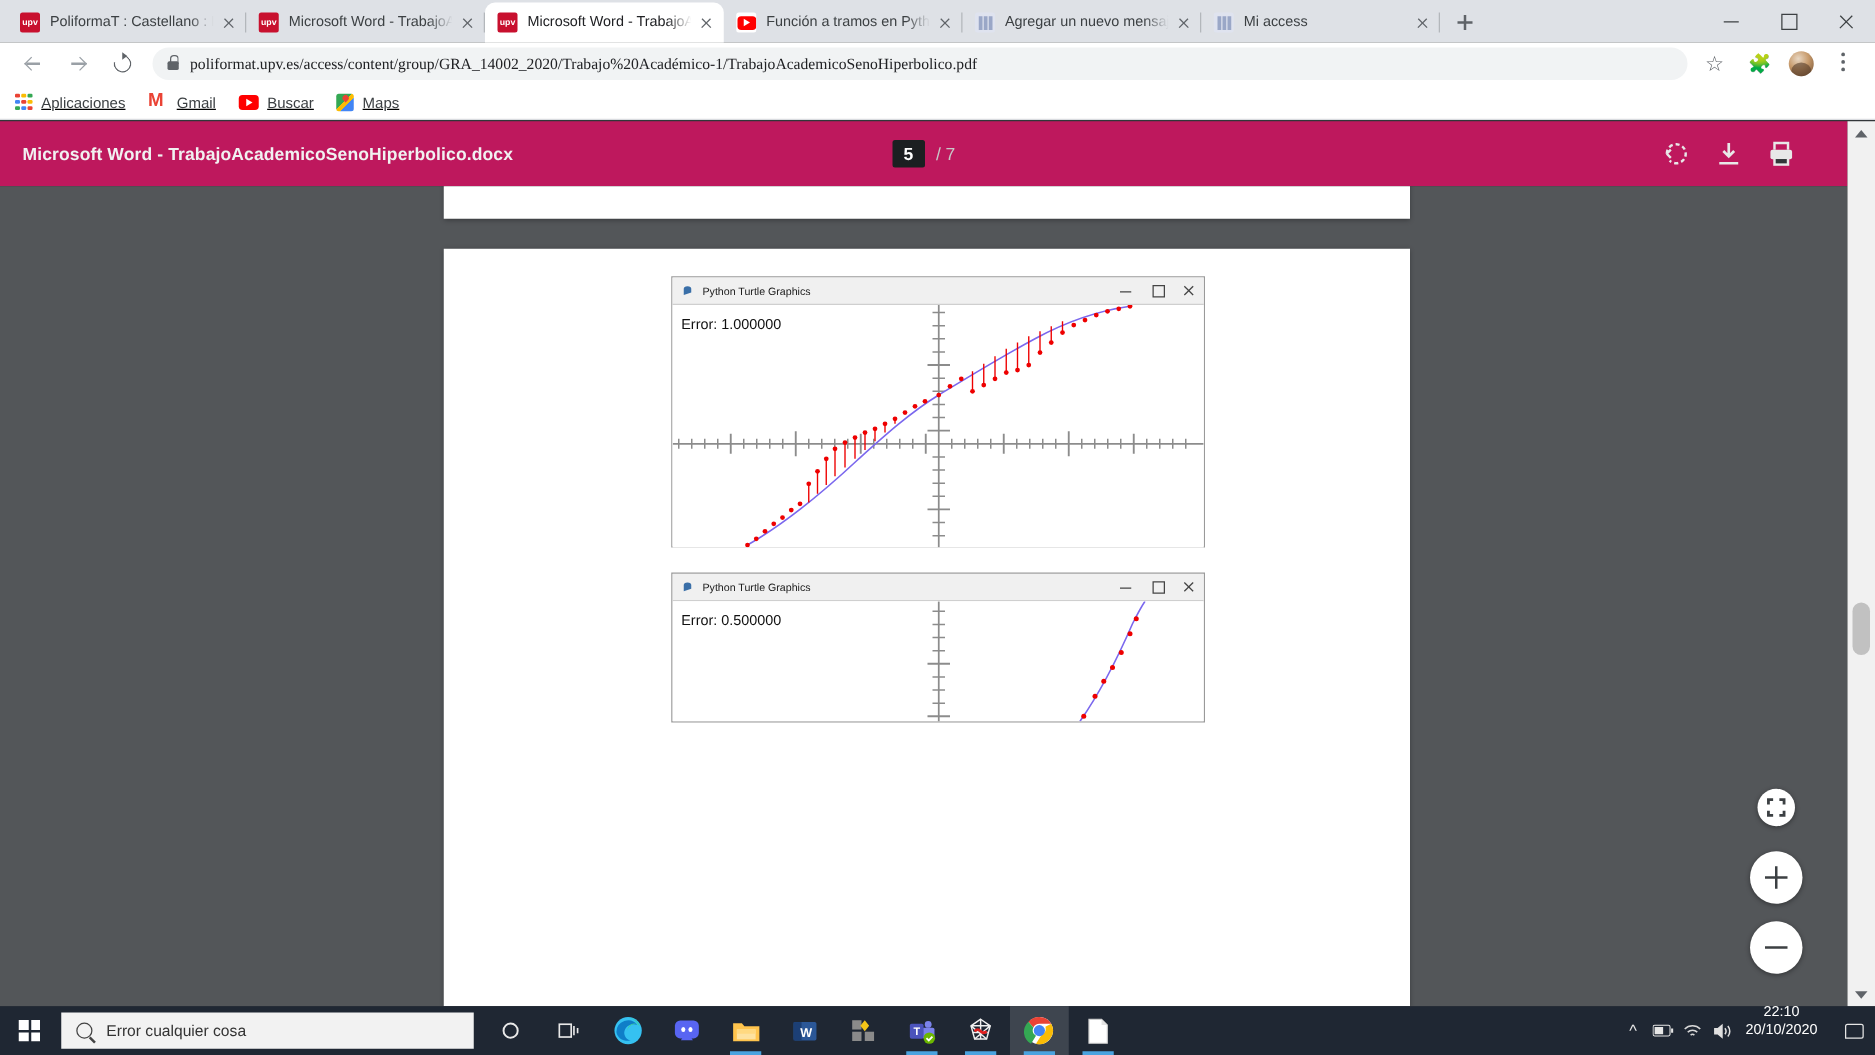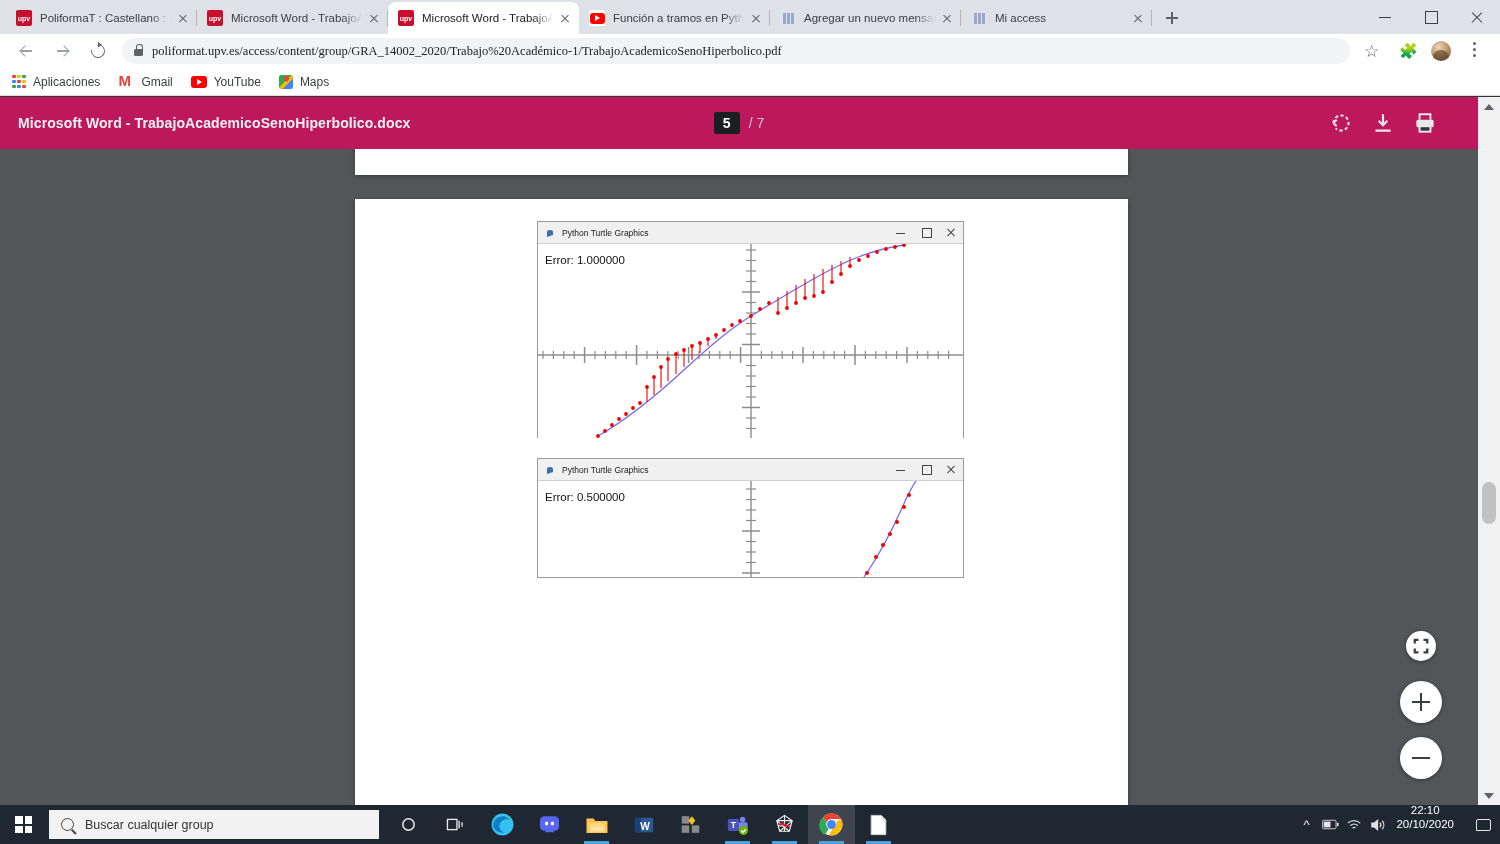--- a/index.html
+++ b/index.html
@@ -147,20 +147,21 @@
     background: #4a3323; border-radius: 50% 50% 0 0; opacity:.55;
   }
   .kebab { position:absolute; left:13px; top:6px; }
   .kebab i { display:block; width:3px; height:3px; border-radius:50%; background:#5f6368; margin-bottom:3px; }
 
   
   .bookmarks {
     position: absolute; left: 0; top: 68px; width: 1500px; height: 28px;
     background: #ffffff; display: flex; align-items: center; padding-left: 12px;
     border-bottom: 1px solid #dadce0;
+    text-decoration: underline;
   }
   .bm { display: flex; align-items: center; margin-right: 18px; }
   .bm-label { font-size: 12px; color: #3c4043; margin-left: 7px; white-space: nowrap; }
   .ic-apps { width: 14px; height: 14px; display: grid; grid-template-columns: repeat(3,1fr);
     grid-template-rows: repeat(3,1fr); gap: 1.3px; }
   .ic-apps i { display:block; border-radius: 1px; }
   .ic-gmail { width: 16px; height: 12px; position: relative; }
   .ic-gmail::before {
     content:"M"; position:absolute; left:0; top:-3px; font-size:15px; font-weight:bold;
     color:#ea4335; font-family:"Liberation Sans", sans-serif; line-height:15px;
@@ -380,21 +381,21 @@
           <i style="background:#ea4335"></i>
       </span>
       <span class="bm-label">Aplicaciones</span>
     </div>
     <div class="bm">
       <span class="ic-gmail"></span>
       <span class="bm-label">Gmail</span>
     </div>
     <div class="bm">
       <span class="ic-yt"></span>
-      <span class="bm-label">YouTube</span>
+      <span class="bm-label">Buscar</span>
     </div>
     <div class="bm">
       <span class="ic-maps"></span>
       <span class="bm-label">Maps</span>
     </div>
   </div>
 
   <div class="pdf-toolbar">
     <span class="pdf-title">Microsoft Word - TrabajoAcademicoSenoHiperbolico.docx</span>
     <div class="pdf-pager">
@@ -653,21 +654,21 @@
     <div class="tb-start">
       <span class="winlogo">
           <i></i>
           <i></i>
           <i></i>
           <i></i>
         </span>
     </div>
     <div class="tb-search">
       <span class="srch-ic"></span>
-      <span class="srch-txt">Buscar cualquier group</span>
+      <span class="srch-txt">Error cualquier cosa</span>
     </div>
 
     <div class="tb-apps">
       <div class="tb-app">
         <svg width="17" height="17" viewBox="0 0 24 24" fill="none" stroke="#e9e9e9" stroke-width="2.2">
             <circle cx="12" cy="12" r="8"></circle>
           </svg>
       </div>
       <div class="tb-app">
         <svg width="19" height="17" viewBox="0 0 26 20" fill="none" stroke="#e9e9e9" stroke-width="1.8">

